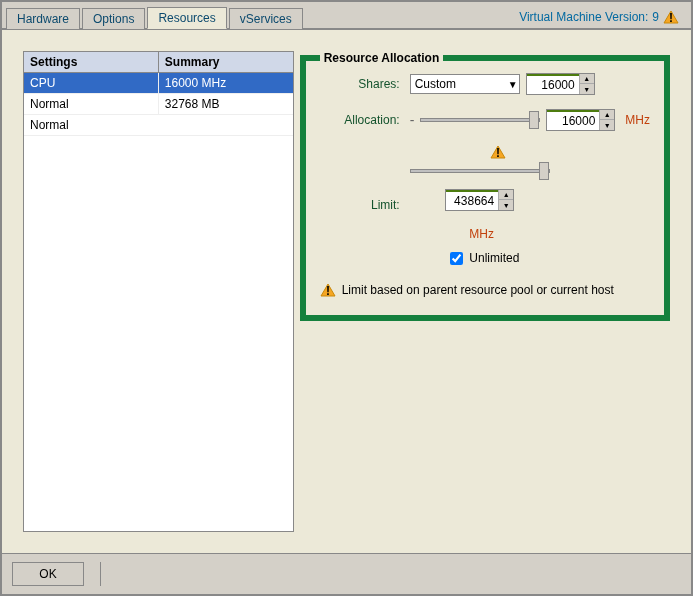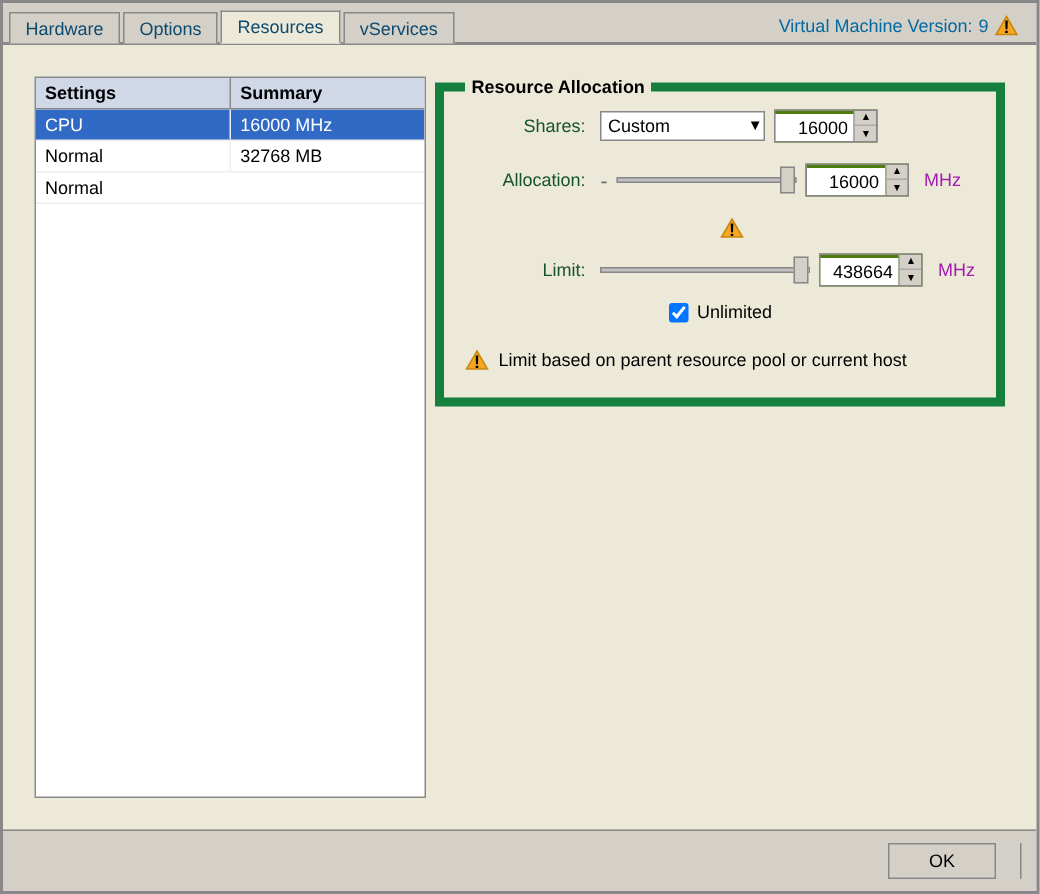--- a/index.html
+++ b/index.html
@@ -235,21 +235,21 @@
     .slider::-webkit-slider-thumb {
       appearance: none;
       width: 10px;
       height: 18px;
       background: #d4d0c8;
       border: 1px solid #888;
       cursor: pointer;
     }
 
     .unit-label {
-      color: #a21caf;
+      color: #c2410c;
       margin-left: 4px;
     }
 
     .limit-row {
       display: flex;
       align-items: center;
       margin-bottom: 10px;
     }
 
     .limit-slider {
@@ -289,21 +289,20 @@
       align-items: center;
       gap: 6px;
       padding: 4px 0;
     }
 
     .footer-bar {
       background: #d4d0c8;
       border-top: 1px solid #888;
       padding: 8px 10px;
       display: flex;
-      justify-content: flex-end;
       gap: 16px;
     }
 
     .footer-btn {
       width: 72px;
       height: 24px;
       background: #d4d0c8;
       border: 1px solid #888;
       cursor: pointer;
       font-size: 12px;
@@ -314,21 +313,22 @@
 
     .separator-line {
       width: 1px;
       height: 24px;
       background: #888;
     }
 
     .limit-area {
       display: flex;
       align-items: center;
-      gap: 6px;
+      gap: 16px;
+      flex-direction: column;
     }
 
     fieldset {
       border: 6px solid #15803d;
       padding: 8px 14px 14px 14px;
     }
 
     fieldset legend {
       font-weight: bold;
       font-size: 12px;

